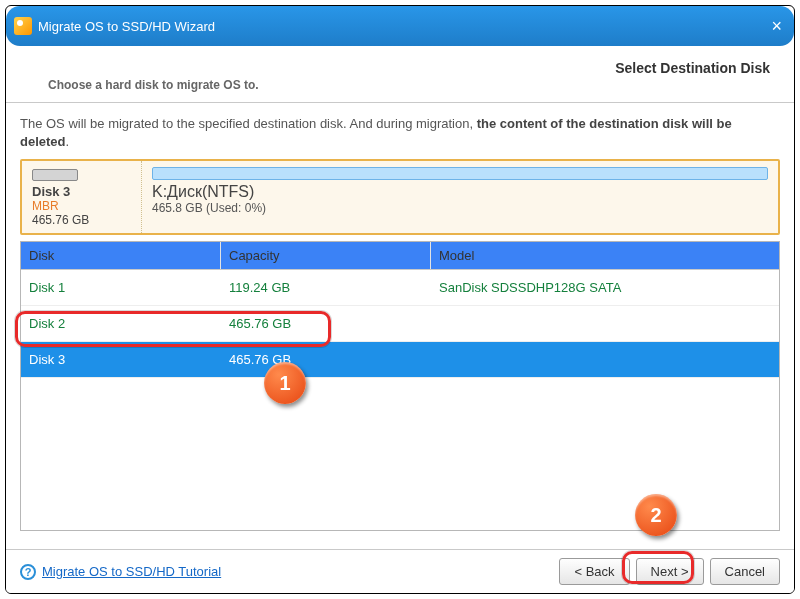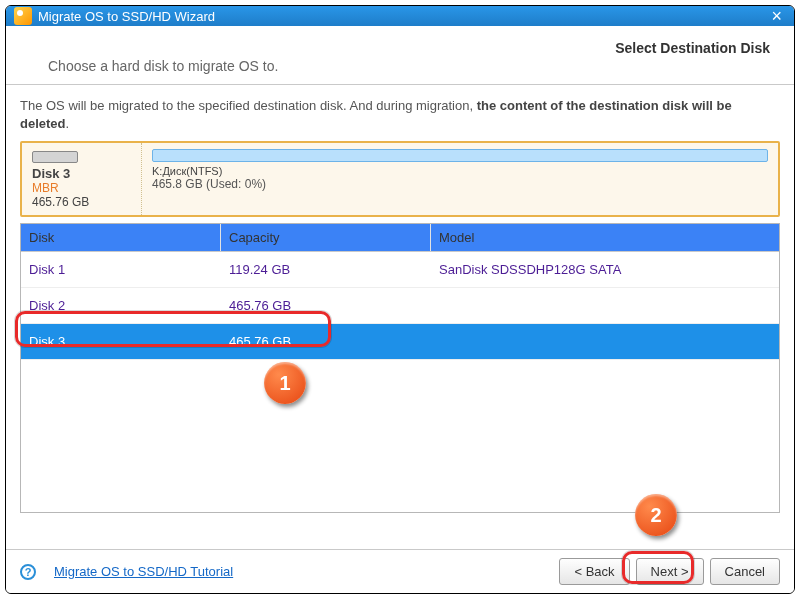--- a/index.html
+++ b/index.html
@@ -1,52 +1,52 @@
 <!DOCTYPE html>
 <html><head>
 <meta charset="utf-8">
 <style>
 * { box-sizing: border-box; margin: 0; padding: 0; }
 body { font-family: "Segoe UI", Tahoma, sans-serif; font-size: 13px; background: #fff; width: 800px; height: 599px; position: relative; overflow: hidden; }
 .outer-border { position: absolute; inset: 5px; border: 1px solid #000; border-radius: 6px; overflow: hidden; background: #fff; }
-.titlebar { background: linear-gradient(#2996e8, #1e7dc9); color: #fff; height: 20px; display: flex; align-items: center; padding: 0 8px; font-size: 13px; }
+.titlebar { background: linear-gradient(#2996e8, #1e7dc9); color: #fff; height: 40px; display: flex; align-items: center; padding: 0 8px; font-size: 13px; border-radius: 14px; }
 .titlebar .icon { width: 18px; height: 18px; margin-right: 6px; background: linear-gradient(135deg,#ffd34d,#ff9600); border-radius: 3px; position: relative; }
 .titlebar .icon::after { content:''; position:absolute; left:3px; top:3px; width:6px; height:6px; background:#fff; border-radius:50%; }
 .titlebar .title { flex: 1; }
 .titlebar .close { font-size: 18px; cursor: pointer; padding: 0 4px; }
 .header-section { padding: 14px 24px 10px 24px; border-bottom: 1px solid #c9c9c9; }
 .header-title { font-weight: bold; color: #333; font-size: 14px; text-align: right; }
-.header-sub { color: #666; font-size: 14px; margin-left: 18px; margin-top: 2px; }
+.header-sub { color: #666; font-size: 12px; margin-left: 18px; margin-top: 2px; font-weight: bold; }
 .warning { padding: 12px 14px 8px 14px; color: #555; line-height: 1.4; }
 .warning b { color: #444; }
 .selected-box { margin: 0 14px 6px 14px; border: 2px solid #e9b24a; background: #fdf7eb; border-radius: 2px; display: flex; }
 .selected-left { width: 120px; padding: 6px 10px; border-right: 1px dotted #d0c090; }
 .selected-left .dname { font-weight: bold; color: #444; }
 .selected-left .dtype { color: #e87c29; font-size: 12px; }
 .selected-left .dsize { color: #444; font-size: 12px; }
 .disk-glyph { width: 46px; height: 12px; background: #d4d4d4; border: 1px solid #888; border-radius: 2px; margin-bottom: 3px; margin-top: 2px; }
 .selected-right { flex: 1; padding: 6px 10px; }
 .bar { height: 13px; background: #b9e0fc; border: 1px solid #6db3e8; border-radius: 2px; margin-bottom: 3px; position: relative; }
 .bar .used { position: absolute; left:0; top:0; bottom:0; background: #2a8fd8; }
-.part-label { font-size: 11px; color: #444; }
+.part-label { font-size: 16px; color: #444; }
 .part-size { font-size: 12px; color: #555; }
 .table-wrap { margin: 0 14px; border: 1px solid #b7b7b7; }
 .thead { display: flex; background: #3b82f6; border-bottom: 1px solid #c9c9c9; }
 .thead > div { padding: 6px 8px; color: #333; font-size: 13px; border-right: 1px solid #e3e3e3; }
 .col-disk { width: 200px; }
 .col-cap { width: 210px; }
 .col-model { flex: 1; border-right: none !important; }
 .tbody { height: 260px; overflow: auto; background: #fff; }
 .trow { display: flex; border-bottom: 1px solid #eee; cursor: pointer; }
-.trow > div { padding: 10px 8px; color: #4c1d95; }
+.trow > div { padding: 10px 8px; color: #15803d; }
 .trow.selected { background: #1e90e8; color: #fff; }
 .trow.selected > div { color: #fff; }
 .footer { position: absolute; left: 0; right: 0; bottom: 0; height: 44px; border-top: 1px solid #c9c9c9; display: flex; align-items: center; padding: 0 14px; background: #fff; }
 .help-icon { width: 16px; height: 16px; border: 2px solid #2a8fd8; border-radius: 50%; color: #2a8fd8; font-size: 11px; font-weight: bold; display: inline-flex; align-items: center; justify-content: center; margin-right: 6px; }
-.help-link { color: #1468c7; text-decoration: underline; cursor: pointer; margin-left: 12px; }
+.help-link { color: #1468c7; text-decoration: underline; cursor: pointer; }
 .footer-spacer { flex: 1; }
 .btn { background: linear-gradient(#fefefe,#e6e6e6); border: 1px solid #9a9a9a; border-radius: 3px; padding: 5px 14px; margin-left: 6px; cursor: pointer; color: #333; font-size: 13px; }
 .annot-box { position: absolute; border: 3px solid #e82a2a; border-radius: 10px; pointer-events: none; box-shadow: 0 0 0 1px rgba(0,0,0,0.15); }
 .annot-circle { position: absolute; width: 42px; height: 42px; border-radius: 50%; background: radial-gradient(circle at 35% 30%, #ff8a4c, #e64510); color: #fff; font-weight: bold; font-size: 20px; display: flex; align-items: center; justify-content: center; box-shadow: 2px 3px 4px rgba(0,0,0,0.45), inset 0 2px 2px rgba(255,255,255,0.4); pointer-events: none; }
 </style>
 </head>
 <body>
 
 <div class="outer-border">
   <div class="titlebar">

